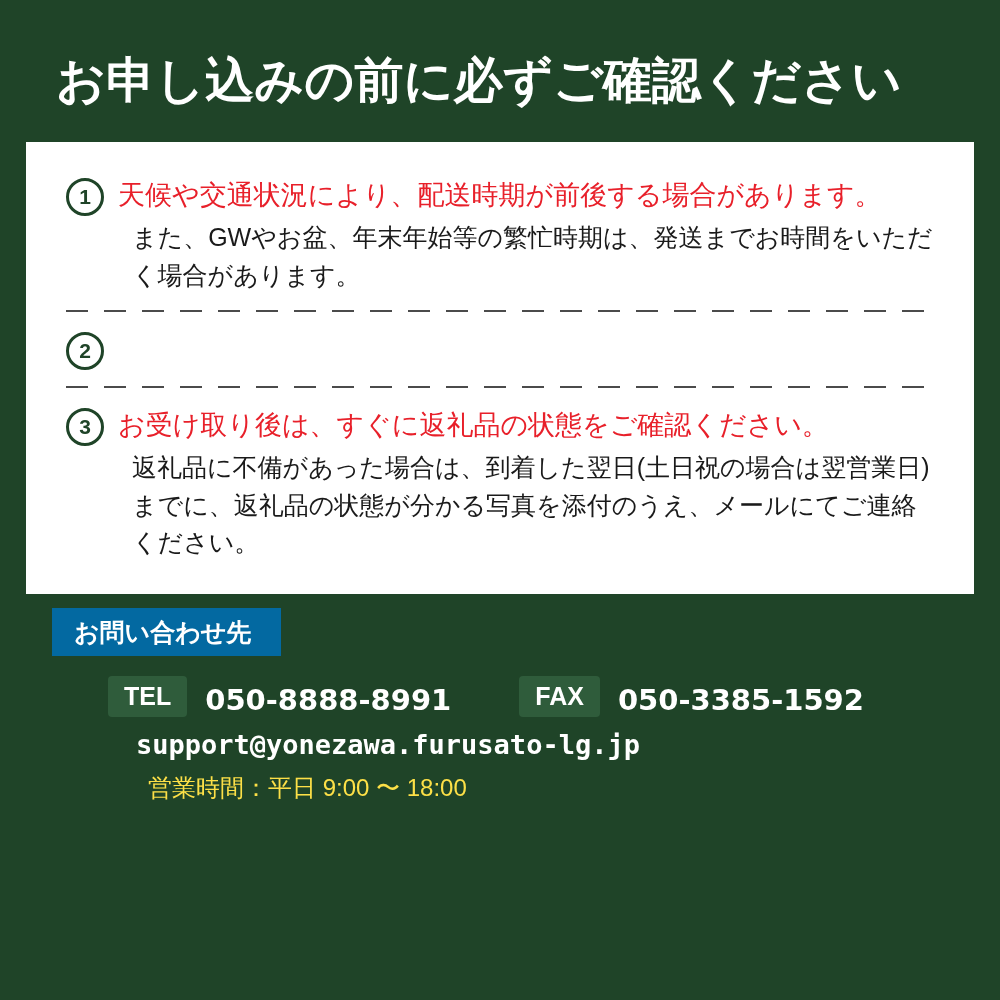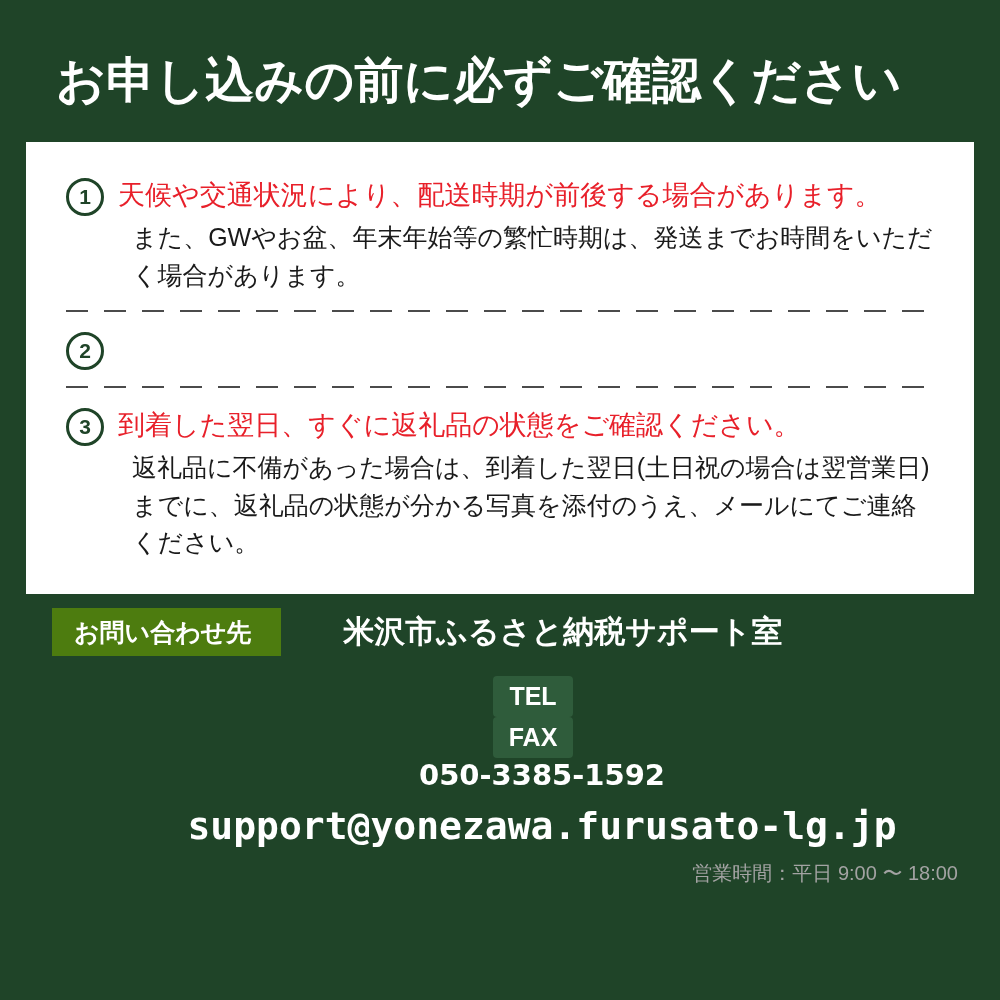--- a/index.html
+++ b/index.html
@@ -12,21 +12,21 @@
     background: #1f4428;
     font-family: "Liberation Sans", sans-serif;
     overflow: hidden;
   }
   .page {
     position: relative;
     width: 1000px;
     height: 1000px;
     background: #1f4428;
     box-sizing: border-box;
-    padding: 26px 42px 0 26px;
+    padding: 26px 26px 0 26px;
   }
   .header-title {
     color: #ffffff;
     font-size: 49px;
     font-weight: bold;
     letter-spacing: 0px;
     line-height: 1.1;
     padding: 28px 0 34px 30px;
     white-space: nowrap;
   }
@@ -82,21 +82,21 @@
     background-repeat: repeat-x;
   }
   .contact-bar {
     display: flex;
     align-items: center;
     margin-top: 14px;
     margin-left: 26px;
   }
   .contact-tag {
     position: relative;
-    background: #4d7c0f;
+    background: #0369a1;
     color: #ffffff;
     font-size: 25px;
     font-weight: bold;
     padding: 9px 30px 9px 22px;
     line-height: 1.2;
     white-space: nowrap;
   }
   .contact-tag::after {
     content: "";
     position: absolute;
@@ -115,57 +115,56 @@
     margin-left: 62px;
     white-space: nowrap;
   }
   .contact-rows {
     margin-top: 20px;
     margin-left: 82px;
     color: #ffffff;
   }
   .crow {
     display: flex;
-    align-items: center;
+    align-items: flex-end;
     margin-bottom: 12px;
-    flex-direction: column;
   }
   .label-chip {
     background: #2f5c3b;
     color: #ffffff;
     font-size: 25px;
     font-weight: bold;
     padding: 5px 16px;
     border-radius: 4px;
     line-height: 1.25;
     white-space: nowrap;
   }
   .cval {
     color: #ffffff;
     font-size: 29px;
     font-weight: bold;
     margin-left: 18px;
     white-space: nowrap;
     font-family: "DejaVu Sans", sans-serif;
   }
   .cval-mail {
-    font-size: 38px;
-    margin-left: 18px;
+    font-size: 27px;
+    margin-left: 28px;
     font-family: "DejaVu Sans Mono", monospace;
     font-weight: bold;
     color: #ffffff;
     white-space: nowrap;
   }
   .spacer-fax {
     width: 68px;
   }
   .hours {
-    color: #a3a3a3;
-    font-size: 20px;
-    text-align: right;
+    color: #fde047;
+    font-size: 24px;
+    text-align: left;
     margin-top: 10px;
     margin-left: 40px;
     white-space: nowrap;
   }
 </style>
 </head>
 <body>
 
 <div class="page">
 
@@ -187,35 +186,35 @@
       <div class="num-badge">2</div>
       <div class="item-body">
       </div>
     </div>
 
     <div class="dashes"></div>
 
     <div class="item">
       <div class="num-badge">3</div>
       <div class="item-body">
-        <div class="item-head">到着した翌日、すぐに返礼品の状態をご確認ください。</div>
+        <div class="item-head">お受け取り後は、すぐに返礼品の状態をご確認ください。</div>
         <div class="item-sub">返礼品に不備があった場合は、到着した翌日(土日祝の場合は翌営業日)までに、返礼品の状態が分かる写真を添付のうえ、メールにてご連絡ください。</div>
       </div>
     </div>
 
   </div>
 
   <div class="contact-bar">
     <div class="contact-tag">お問い合わせ先</div>
-    <div class="contact-dept">米沢市ふるさと納税サポート室</div>
   </div>
 
   <div class="contact-rows">
     <div class="crow">
       <div class="label-chip">TEL</div>
+      <div class="cval">050-8888-8991</div>
       <div class="spacer-fax"></div>
       <div class="label-chip">FAX</div>
       <div class="cval">050-3385-1592</div>
     </div>
     <div class="crow">
       <div class="cval-mail">support@yonezawa.furusato-lg.jp</div>
     </div>
     <div class="hours">営業時間：平日 9:00 〜 18:00</div>
   </div>
 

